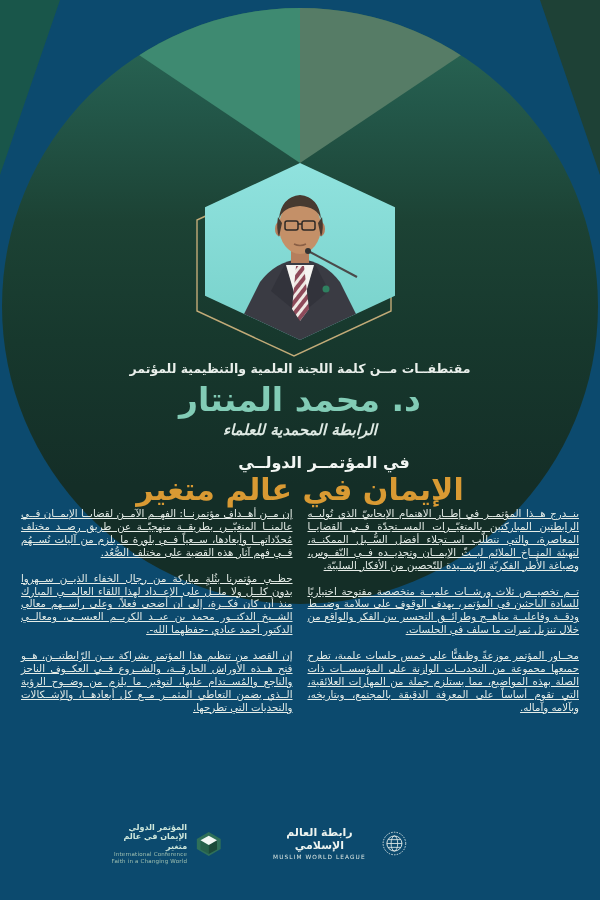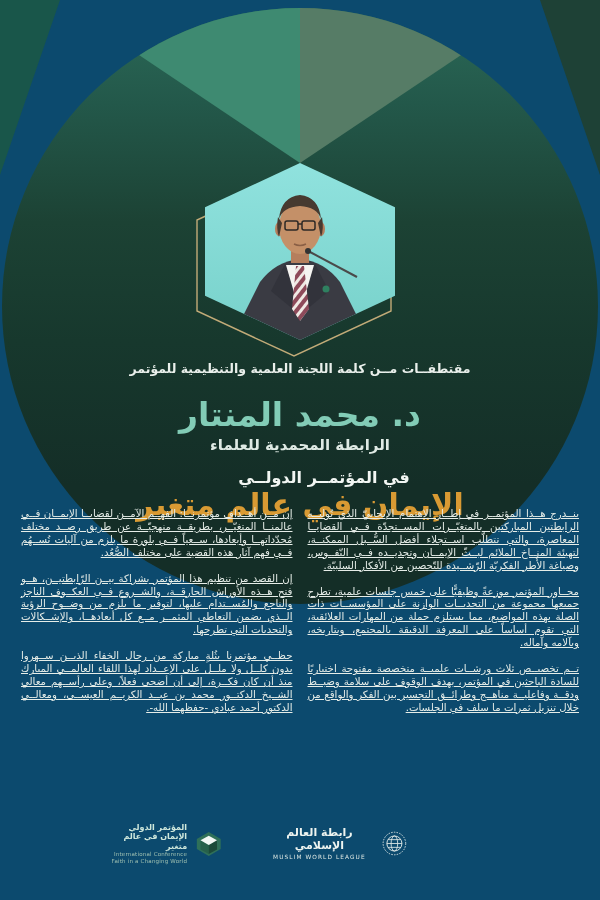--- a/index.html
+++ b/index.html
@@ -20,22 +20,22 @@
   .decor-circle .tri{position:absolute;left:-2px;top:-8px;width:600px;height:600px;}
   .tri-left{clip-path:polygon(57px 0,300px 0,300px 163px);background:#3e8a71;}
   .tri-right{clip-path:polygon(300px 0,543px 0,300px 163px);background:#567c66;}
   
   .hex-outline{position:absolute;left:196px;top:174px;width:196px;height:183px;z-index:1;}
   .hex-photo{position:absolute;left:205px;top:163px;width:190px;height:177px;z-index:2;
     clip-path:polygon(50% 0,100% 25%,100% 75%,50% 100%,0 75%,0 25%);}
   
   .stack{position:absolute;left:0;top:360px;width:600px;text-align:center;z-index:3;}
   .caption{font-size:12.5px;line-height:18px;color:#e9efeb;font-weight:bold;}
-  .speaker-name{font-size:33px;line-height:40px;margin-top:17px;font-weight:bold;color:#82ccb6;}
-  .speaker-org{font-size:15px;line-height:20px;color:#dfeae4;font-weight:bold;}
+  .speaker-name{font-size:33px;line-height:40px;margin-top:2px;font-weight:bold;color:#82ccb6;}
+  .speaker-org{font-size:15px;line-height:20px;color:#dfeae4;font-weight:bold;font-style:italic;}
   .conf-label{font-size:16px;line-height:20px;margin-top:13px;color:#f2f6f3;font-weight:bold;margin-left:48px;}
   .conf-title{font-size:30px;line-height:34px;color:#d99a33;font-weight:bold;}
   
   .cols{position:absolute;left:0;top:508px;width:600px;box-sizing:border-box;
     padding:0 21px;direction:rtl;display:flex;gap:15px;z-index:3;}
   .col{flex:1;min-width:0;text-align:justify;color:#e6ede8;
     font-size:10.2px;line-height:12.9px;}
   .col p{margin:0 0 13px 0;text-decoration:underline;}
   
   .footer{position:absolute;bottom:35px;left:50%;transform:translateX(calc(-50% - 43px));
@@ -115,27 +115,27 @@
     <div class="caption">مقتطفــات مــن كلمة اللجنة العلمية والتنظيمية للمؤتمر</div>
     <div class="speaker-name">د. محمد المنتار</div>
     <div class="speaker-org">الرابطة المحمدية للعلماء</div>
     <div class="conf-label">في المؤتمــر الدولــي</div>
     <div class="conf-title">الإيمان في عالم متغير</div>
   </div>
 
   <div class="cols">
     <div class="col">
       <p>ينــدرج هــذا المؤتمــر في إطــار الاهتمام الإيجابيّ الذي تُوليــه الرابطتين المباركتين بالمتغيّــرات المســتجدّة فــي القضايــا المعاصرة، والتي تتطلّب اســتجلاء أفضل السُّــبل الممكنــة، لتهيئة المنــاخ الملائم لبــثّ الإيمــان وتجديــده فــي النّفــوس، وصياغة الأُطر الفكريّة الرّشــيدة للتّحصين من الأفكار السلبيّة.</p>
+      <p>تــم تخصيــص ثلاث ورشــات علميــة متخصصة مفتوحة اختياريًا للسادة الباحثين في المؤتمر، بهدف الوقوف على سلامة وضبــط ودقــة وفاعليــة مناهــج وطرائــق التجسير بين الفكر والواقع من خلال تنزيل ثمرات ما سلف في الجلسات.</p>
       <p>محــاور المؤتمر موزعةً وظيفيًّا على خمس جلسات علمية، تطرح جميعها مجموعة من التحديــات الوازنة على المؤسســات ذات الصلة بهذه المواضيع، مما يستلزم جملة من المهارات العلائقية، التي تقوم أساساً على المعرفة الدقيقة بالمجتمع، وبتاريخه، وبآلامه وآماله.</p>
-      <p>تــم تخصيــص ثلاث ورشــات علميــة متخصصة مفتوحة اختياريًا للسادة الباحثين في المؤتمر، بهدف الوقوف على سلامة وضبــط ودقــة وفاعليــة مناهــج وطرائــق التجسير بين الفكر والواقع من خلال تنزيل ثمرات ما سلف في الجلسات.</p>
     </div>
     <div class="col">
       <p>إن مــن أهــداف مؤتمرنــا: الفهــم الآمــن لقضايــا الإيمــان فــي عالمنــا المتغيّــر، بطريقــة منهجيّــة عن طريق رصــد مختلف مُحدّداتهــا وأبعادها، ســعياً فــي بلورة ما يلزم من آليات تُســهُم فــي فهم آثار هذه القضية على مختلف الصُّعُد.</p>
+      <p>حظــي مؤتمرنا بثُلةٍ مباركة من رجال الخفاء الذيــن ســهروا بدون كلــل ولا ملــل على الإعــداد لهذا اللقاء العالمــي المبارك منذ أن كان فكــرة، إلى أن أضحى فعلاً، وعلى رأســهم معالي الشــيخ الدكتــور محمد بن عبــد الكريــم العيســى، ومعالــي الدكتور أحمد عبادي -حفظهما الله-.</p>
       <p>إن القصد من تنظيم هذا المؤتمر بشراكة بيــن الرّابطتيــن، هــو فتح هــذه الأوراش الحارقــة، والشــروع فــي العكــوف الناجز والناجع والمُســتدام عليها، لتوفير ما يلزم من وضــوح الرؤية الــذي يضمن التعاطي المثمــر مــع كل أبعادهــا، والإشــكالات والتحديات التي تطرحها.</p>
-      <p>حظــي مؤتمرنا بثُلةٍ مباركة من رجال الخفاء الذيــن ســهروا بدون كلــل ولا ملــل على الإعــداد لهذا اللقاء العالمــي المبارك منذ أن كان فكــرة، إلى أن أضحى فعلاً، وعلى رأســهم معالي الشــيخ الدكتــور محمد بن عبــد الكريــم العيســى، ومعالــي الدكتور أحمد عبادي -حفظهما الله-.</p>
     </div>
   </div>
 
   <div class="footer">
 
     <div class="conf-logo">
       <div class="txt">
         <div class="ar">المؤتمر الدولي</div>
         <div class="ar">الإيمان في عالم متغير</div>
         <div class="en">International Conference</div>

